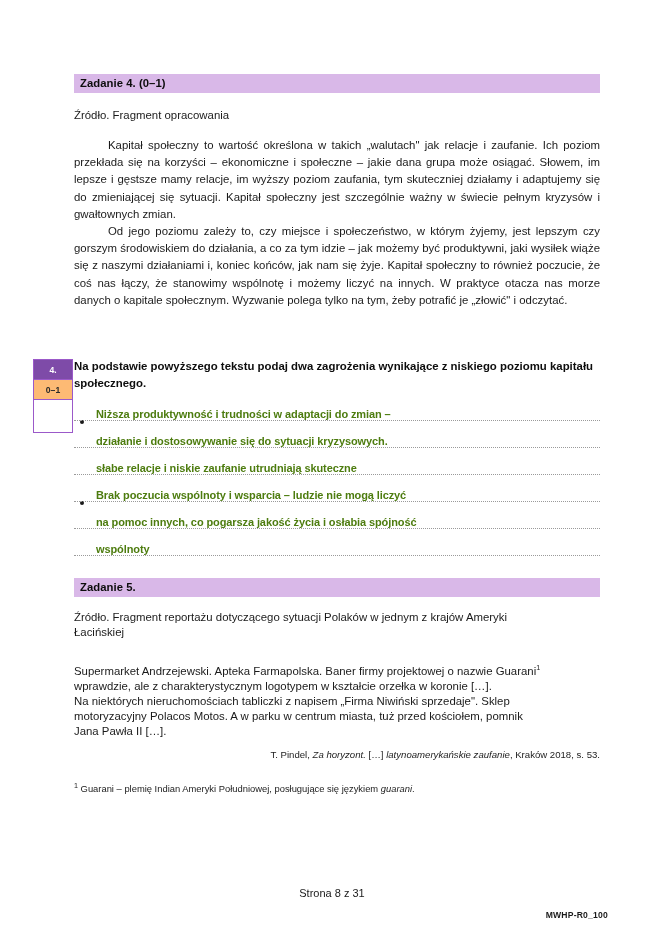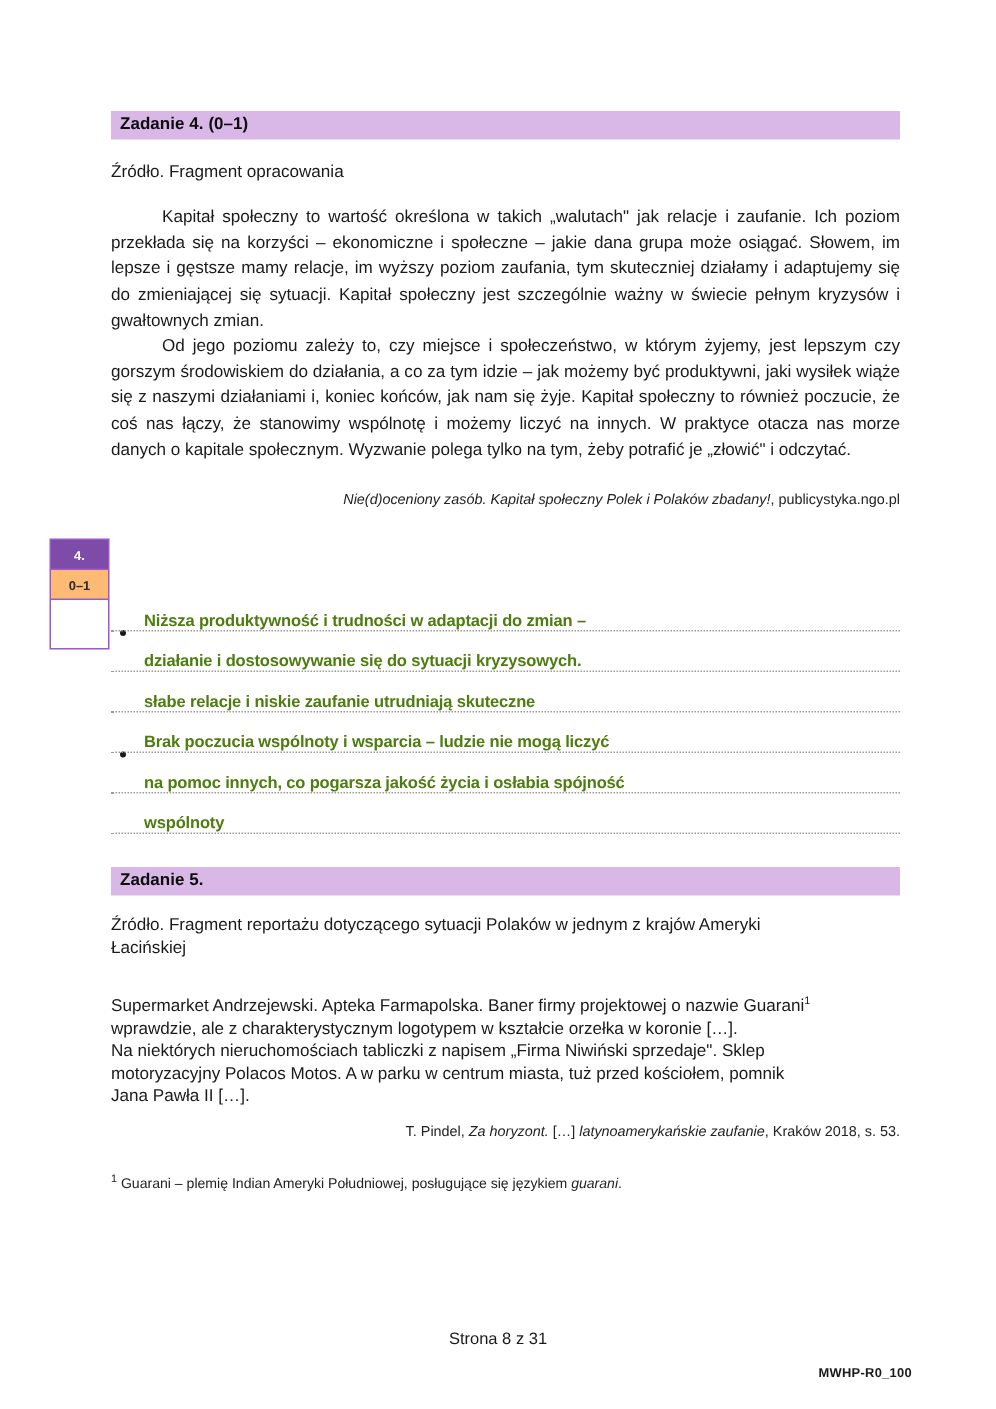--- a/index.html
+++ b/index.html
@@ -183,30 +183,30 @@
 
   <div class="content" style="top:108px;">
     <div class="src-line">Źródło. Fragment opracowania</div>
   </div>
 
   <div class="content" style="top:137px;">
     <div class="para indent">Kapitał społeczny to wartość określona w takich „walutach" jak relacje i zaufanie. Ich poziom przekłada się na korzyści – ekonomiczne i społeczne – jakie dana grupa może osiągać. Słowem, im lepsze i gęstsze mamy relacje, im wyższy poziom zaufania, tym skuteczniej działamy i adaptujemy się do zmieniającej się sytuacji. Kapitał społeczny jest szczególnie ważny w świecie pełnym kryzysów i gwałtownych zmian.</div>
     <div class="para indent">Od jego poziomu zależy to, czy miejsce i społeczeństwo, w którym żyjemy, jest lepszym czy gorszym środowiskiem do działania, a co za tym idzie – jak możemy być produktywni, jaki wysiłek wiąże się z naszymi działaniami i, koniec końców,  jak nam się żyje. Kapitał społeczny to również poczucie, że coś nas łączy, że stanowimy wspólnotę i możemy liczyć na innych. W praktyce otacza nas morze danych o kapitale społecznym. Wyzwanie polega tylko na tym, żeby potrafić je „złowić" i odczytać.</div>
   </div>
 
-  <div class="content" style="top:327px;">
-    <div class="attrib"><i>Nie(d)oceniony zasób. Kapitał społeczny Polek i Polaków zbadany!</i><span>, publicystyka.ngo.pl</span></div>
-  </div>
 
   <div class="score-box">
     <div class="score-cell top">4.</div>
     <div class="score-cell mid">0–1</div>
     <div class="score-cell blank"></div>
   </div>
 
+  <div class="content" style="top:358px;">
+    <div class="prompt">Na podstawie powyższego tekstu podaj dwa zagrożenia wynikające z niskiego poziomu kapitału społecznego.</div>
+  </div>
 
   <div class="answer-area" style="top:394px;">
     <div class="ans-line">
       <span class="ans-bullet"></span>
       <span class="ans-text">Niższa produktywność i trudności w adaptacji do zmian –</span>
     </div>
     <div class="ans-line">
       <span class="ans-text">działanie i dostosowywanie się do sytuacji kryzysowych.</span>
     </div>
     <div class="ans-line">

